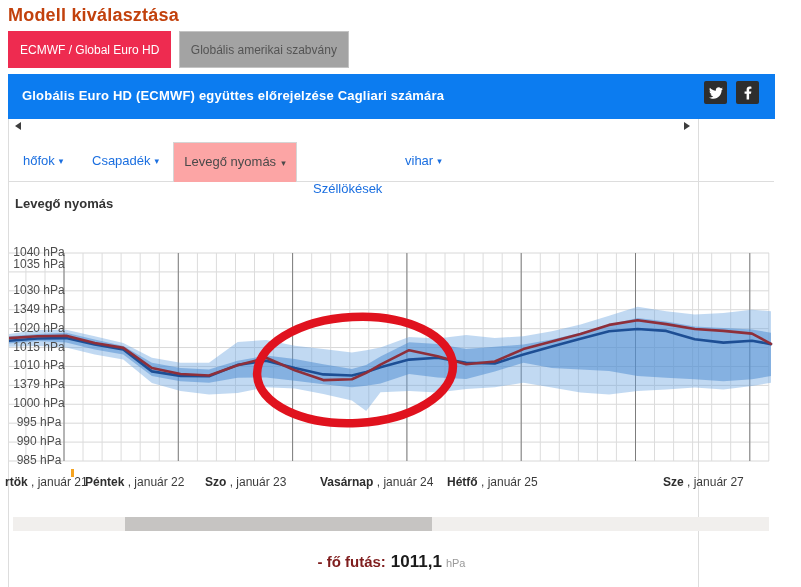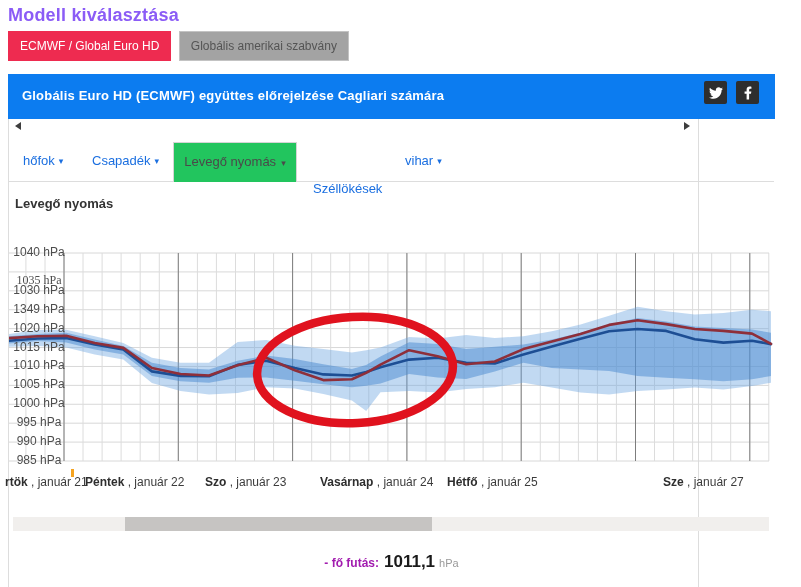--- a/index.html
+++ b/index.html
@@ -2,40 +2,40 @@
 <html><head>
 <meta charset="utf-8">
 <style>
   * { margin:0; padding:0; box-sizing:border-box; }
   html,body { background:#fff; }
   #screen {
     position:relative; width:801px; height:587px; overflow:hidden;
     background:#fff; font-family:"Liberation Sans", sans-serif; color:#333;
   }
   
-  .page-title { position:absolute; left:8px; top:5px; font-size:18px; font-weight:bold; color:#8b5cf6; letter-spacing:.2px; }
+  .page-title { position:absolute; left:8px; top:5px; font-size:18px; font-weight:bold; color:#c2410c; letter-spacing:.2px; }
   .model-buttons { position:absolute; left:8px; top:31px; height:25px; white-space:nowrap; }
-  .model-btn { display:inline-block; height:30px; line-height:24px; padding:0 11px; font-size:12px; cursor:pointer; vertical-align:top; font-family:inherit; }
+  .model-btn { display:inline-block; height:37px; line-height:24px; padding:0 11px; font-size:12px; cursor:pointer; vertical-align:top; font-family:inherit; }
   .model-btn.active { background:#ee2b50; color:#fff; border:1px solid #ee2b50; margin-right:3px; }
   .model-btn.inactive { background:#a3a3a3; color:#545454; border:1px solid #c3c3c3; }
   
   .widget-header { position:absolute; left:8px; top:74px; width:767px; height:45px; background:#0c7cf0; }
   .widget-header .hdr-title { position:absolute; left:14px; top:14px; font-size:13px; font-weight:600; color:#fff; letter-spacing:.2px; }
   .social-btn { position:absolute; top:7px; width:23px; height:23px; background:#2e2e2e; border-radius:2px; cursor:pointer; display:flex; align-items:center; justify-content:center; }
   .social-btn.tw { left:696px; }
   .social-btn.fb { left:728px; }
   .social-btn svg { display:block; }
   
   .widget-body { position:absolute; left:8px; top:119px; width:691px; height:468px;
     border-left:1px solid #ddd; border-right:1px solid #ddd; background:#fff; }
   
   .tab { position:absolute; top:34px; font-size:13px; color:#1b6fe0; cursor:pointer; white-space:nowrap; }
   .tab .caret { font-size:9px; margin-left:4px; position:relative; top:-1px; }
   .tab-hofok { left:14px; } .tab-csapadek { left:83px; } .tab-szel { left:304px;margin-top:28px; } .tab-vihar { left:396px; }
-  .tab-active-box { position:absolute; left:164px; top:23px; width:124px; height:40px; background:#22c55e;
+  .tab-active-box { position:absolute; left:164px; top:23px; width:124px; height:40px; background:#fca5a5;
     border:1px solid #d5d5d5; border-bottom:none; cursor:pointer; text-align:center; }
   .tab-active-box .lbl { margin-top:11px; display:inline-block; font-size:13px; color:#4a4a4a; }
   .tab-active-box .caret { color:#4a4a4a; font-size:9px; margin-left:5px; }
   .tab-border-seg { position:absolute; top:62px; height:1px; background:#ddd; }
   .seg-l { left:0; width:164px; } .seg-r { left:288px; width:477px; }
   .section-title { position:absolute; left:6px; top:77px; font-size:13px; font-weight:bold; color:#333; }
   
   .chart-svg { position:absolute; left:0; top:129px; }
   .y-label { position:absolute; width:60px; text-align:center; font-size:12px; color:#4d4d4d; pointer-events:none; }
   .day-label { position:absolute; top:356px; font-size:12px; color:#3c3c3c; white-space:nowrap; pointer-events:none; }
@@ -44,21 +44,21 @@
   
   .sb-track { position:absolute; left:4px; top:398px; width:756px; height:14px; background:#f1efed; cursor:pointer; }
   .sb-thumb { position:absolute; left:112px; top:0; width:307px; height:14px; background:#c6c4c2; cursor:pointer; }
   .sb-arrow { position:absolute; top:3px; width:0; height:0; cursor:pointer; }
   .sb-left  { left:6px;  border-top:4px solid transparent; border-bottom:4px solid transparent; border-right:6px solid #3d3d3d; }
   .sb-right { right:8px; border-top:4px solid transparent; border-bottom:4px solid transparent; border-left:6px solid #3d3d3d; }
   
   .chart-footer { position:absolute; left:0; top:430px; width:765px; text-align:center; }
   .ts-line { font-size:11px; color:#454545; }
   .run-line { margin-top:3px; }
-  .run-line .run-label { font-size:12px; font-weight:bold; color:#a21caf; }
+  .run-line .run-label { font-size:15px; font-weight:bold; color:#7f1d1d; }
   .run-line .run-value { font-size:17px; font-weight:bold; color:#1a1a1a; margin-left:5px; }
   .run-line .run-unit  { font-size:11px; color:#9a9a9a; margin-left:4px; }
 </style>
 </head>
 <body>
 
 <div id="screen">
 
   <div class="page-title">Modell kiválasztása</div>
 
@@ -156,27 +156,27 @@
         <line x1="626.5" y1="5" x2="626.5" y2="213" stroke="#7d7d7d" stroke-width="1"></line>
         <line x1="740.8" y1="5" x2="740.8" y2="213" stroke="#7d7d7d" stroke-width="1"></line>
         <polygon points="0.0,85.9 28.6,82.1 57.2,81.8 85.7,88.2 114.3,95.0 142.9,109.8 171.5,114.7 200.0,114.7 228.6,93.9 257.2,92.0 285.8,97.7 314.3,101.1 342.9,104.5 357.2,102.2 371.5,99.5 400.1,89.0 428.6,90.5 457.2,87.1 485.8,90.1 514.4,88.2 542.9,83.3 571.5,76.5 600.1,67.8 628.6,58.7 657.2,63.2 685.8,66.6 714.4,65.1 743.0,61.7 762.0,63.2 762.0,134.7 743.0,138.1 714.4,141.5 685.8,139.6 657.2,141.5 628.6,143.0 600.1,146.4 571.5,144.5 542.9,139.6 514.4,134.7 485.8,139.3 457.2,141.1 428.6,144.5 400.1,143.0 371.5,144.2 357.2,163.1 342.9,152.5 314.3,146.1 285.8,140.4 257.2,139.3 228.6,144.9 200.0,146.4 171.5,143.0 142.9,135.1 114.3,111.6 85.7,106.4 57.2,99.5 28.6,98.0 0.0,98.8" fill="rgba(107,164,224,0.42)"></polygon>
         <polygon points="0.0,88.2 28.6,85.9 57.2,84.8 85.7,91.6 114.3,98.0 142.9,114.7 171.5,120.0 200.0,121.5 228.6,112.8 257.2,107.5 285.8,110.9 314.3,116.2 342.9,121.1 357.2,116.9 371.5,108.6 400.1,94.3 428.6,96.1 457.2,101.1 485.8,98.8 514.4,96.5 542.9,91.6 571.5,84.8 600.1,76.5 628.6,70.0 657.2,73.5 685.8,78.4 714.4,79.9 743.0,81.4 762.0,84.8 762.0,127.9 743.0,131.3 714.4,133.2 685.8,131.3 657.2,129.8 628.6,127.9 600.1,123.0 571.5,121.5 542.9,120.0 514.4,114.7 485.8,123.4 457.2,130.9 428.6,129.4 400.1,126.0 371.5,135.5 357.2,137.7 342.9,139.3 314.3,136.2 285.8,132.8 257.2,129.4 228.6,129.8 200.0,134.7 171.5,133.2 142.9,127.9 114.3,106.4 85.7,101.4 57.2,94.6 28.6,93.1 0.0,95.4" fill="rgba(73,137,208,0.5)"></polygon>
         <polyline points="0.0,92.7 28.6,90.5 57.2,90.1 85.7,96.5 114.3,101.4 142.9,123.4 171.5,127.9 200.0,128.3 228.6,116.9 257.2,112.8 285.8,120.0 314.3,126.4 342.9,127.5 357.2,124.1 371.5,119.2 400.1,111.6 428.6,109.8 457.2,114.7 485.8,115.4 514.4,106.4 542.9,98.4 571.5,90.8 600.1,83.3 628.6,81.0 657.2,82.9 685.8,91.2 714.4,94.6 743.0,92.7 762.0,96.1" fill="none" stroke="#1d4e94" stroke-width="2.6" stroke-linejoin="round" stroke-linecap="round"></polyline>
         <polyline points="0.0,90.1 28.6,88.2 57.2,87.8 85.7,95.0 114.3,99.9 142.9,120.0 171.5,126.0 200.0,127.5 228.6,117.3 257.2,109.8 285.8,122.2 314.3,132.1 342.9,131.3 357.2,124.9 371.5,116.6 400.1,102.2 428.6,108.2 457.2,116.2 485.8,113.5 514.4,101.1 542.9,93.5 571.5,85.9 600.1,76.9 628.6,72.3 657.2,76.1 685.8,81.0 714.4,82.9 743.0,85.6 762.0,95.8" fill="none" stroke="#8e2f3a" stroke-width="2.6" stroke-linejoin="round" stroke-linecap="round"></polyline>
         <ellipse cx="346" cy="122" rx="98" ry="53" fill="none" stroke="#e0121e" stroke-width="8.5" transform="rotate(-3 346 122)"></ellipse>
       </svg>
     <div id="axis-labels">
         <div class="y-label" style="left: 0px; top: 126.001px;">1040 hPa</div>
-        <div class="y-label" style="left: 0px; top: 154px; font-family: Liberation Serif, serif;">1035 hPa</div>
+        <div class="y-label" style="left: 0px; top: 138px;">1035 hPa</div>
         <div class="y-label" style="left: 0px; top: 163.819px;">1030 hPa</div>
         <div class="y-label" style="left: 0px; top: 182.728px;">1349 hPa</div>
         <div class="y-label" style="left: 0px; top: 201.637px;">1020 hPa</div>
         <div class="y-label" style="left: 0px; top: 220.546px;">1015 hPa</div>
         <div class="y-label" style="left: 0px; top: 239.455px;">1010 hPa</div>
-        <div class="y-label" style="left: 0px; top: 258.364px;">1005 hPa</div>
+        <div class="y-label" style="left: 0px; top: 258.364px;">1379 hPa</div>
         <div class="y-label" style="left: 0px; top: 277.273px;">1000 hPa</div>
         <div class="y-label" style="left: 0px; top: 296.182px;">995 hPa</div>
         <div class="y-label" style="left: 0px; top: 315.091px;">990 hPa</div>
         <div class="y-label" style="left: 0px; top: 334px;">985 hPa</div>
         <div class="day-label" style="left: -4px;"><b>rtök</b><span> , január 21</span></div>
         <div class="day-label" style="left: 76px;"><b>Péntek</b><span> , január 22</span></div>
         <div class="day-label" style="left: 196px;"><b>Szo</b><span> , január 23</span></div>
         <div class="day-label" style="left: 311px;"><b>Vasárnap</b><span> , január 24</span></div>
         <div class="day-label" style="left: 438px;"><b>Hétfő</b><span> , január 25</span></div>
         <div class="day-label" style="left: 548px; margin-top: 42px;"><b>Kedd</b><span> , január 26</span></div>

